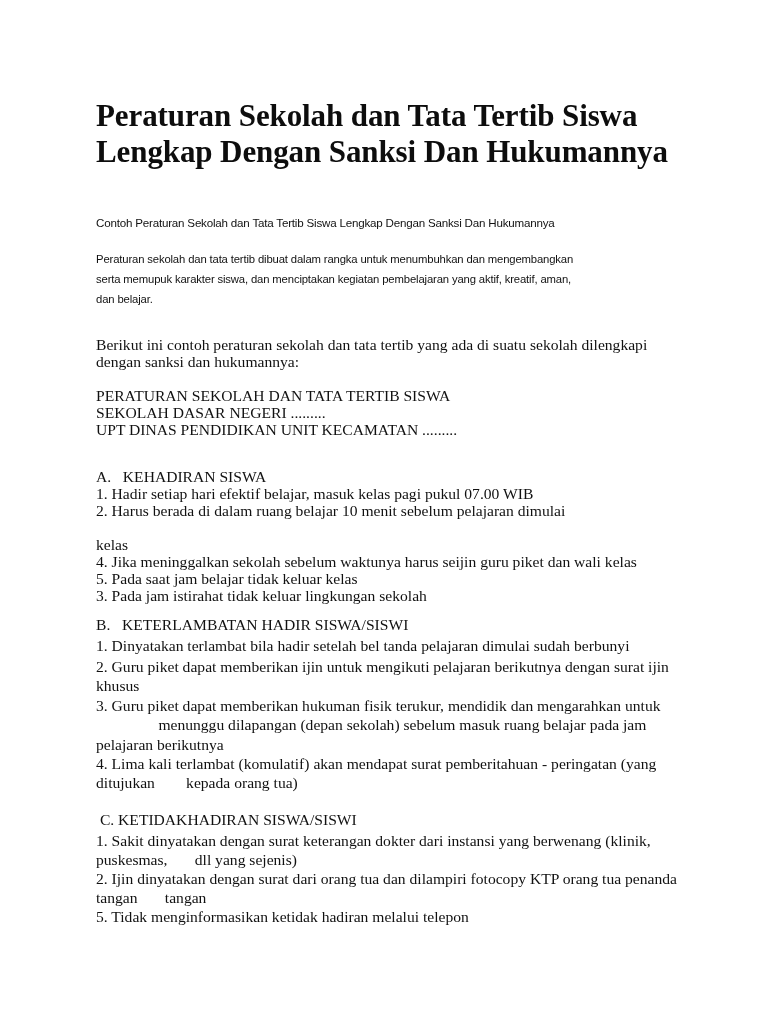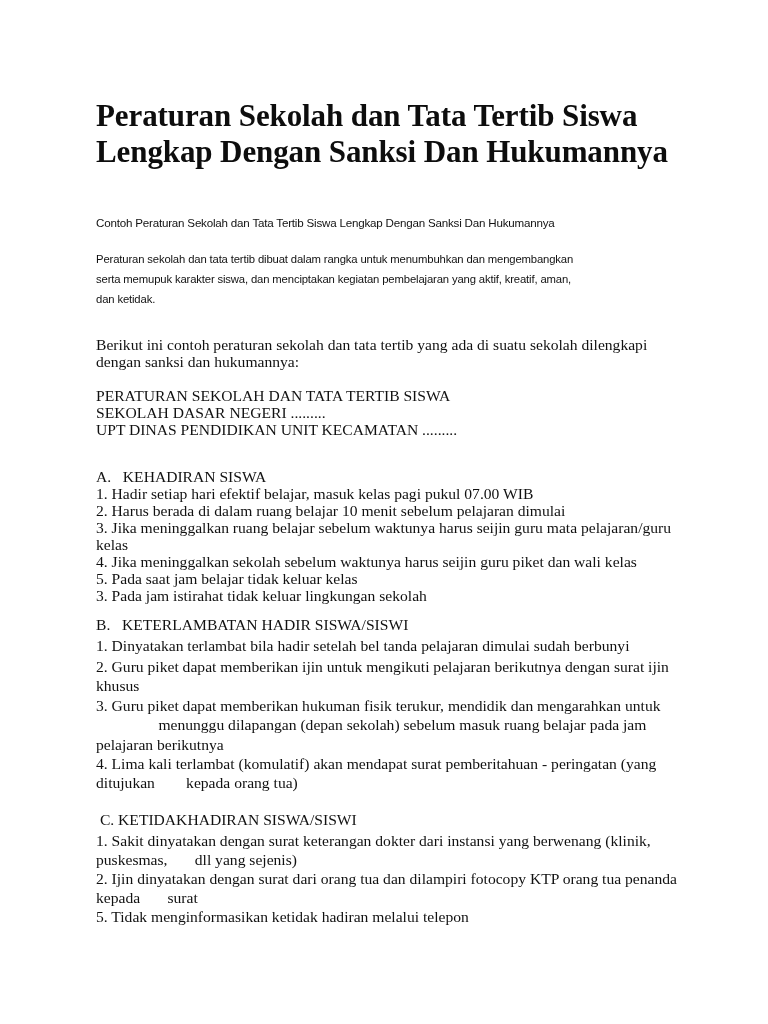--- a/index.html
+++ b/index.html
@@ -60,48 +60,47 @@
 
 <div class="page">
 
   <div class="ln title" style="top:86px">Peraturan Sekolah dan Tata Tertib Siswa</div>
   <div class="ln title" style="top:122px">Lengkap Dengan Sanksi Dan Hukumannya</div>
 
   <div class="ln sans sub" style="top:201px">Contoh Peraturan Sekolah dan Tata Tertib Siswa Lengkap Dengan Sanksi Dan Hukumannya</div>
 
   <div class="ln sans" style="top:237px">Peraturan sekolah dan tata tertib dibuat dalam rangka untuk menumbuhkan dan mengembangkan</div>
   <div class="ln sans" style="top:257px">serta memupuk karakter siswa, dan menciptakan kegiatan pembelajaran yang aktif, kreatif, aman,</div>
-  <div class="ln sans" style="top:277px">dan ketidak.</div>
+  <div class="ln sans" style="top:277px">dan belajar.</div>
 
   <div class="ln serif" style="top:341px">dengan sanksi dan hukumannya:</div>
   <div class="ln serif" style="top:324px">Berikut ini contoh peraturan sekolah dan tata tertib yang ada di suatu sekolah dilengkapi</div>
 
   <div class="ln serif" style="top:375px">PERATURAN SEKOLAH DAN TATA TERTIB SISWA</div>
   <div class="ln serif" style="top:392px">SEKOLAH DASAR NEGERI .........</div>
   <div class="ln serif" style="top:409px">UPT DINAS PENDIDIKAN UNIT KECAMATAN .........</div>
 
   <div class="ln serif" style="top:456px">A.   KEHADIRAN SISWA</div>
   <div class="ln serif" style="top:473px">1. Hadir setiap hari efektif belajar, masuk kelas pagi pukul 07.00 WIB</div>
   <div class="ln serif" style="top:490px">2. Harus berada di dalam ruang belajar 10 menit sebelum pelajaran dimulai</div>
-  <div class="ln serif" style="top:507px">3. Jika meninggalkan ruang belajar sebelum waktunya harus seijin guru mata pelajaran/guru</div>
   <div class="ln serif" style="top:524px">kelas</div>
   <div class="ln serif" style="top:541px">4. Jika meninggalkan sekolah sebelum waktunya harus seijin guru piket dan wali kelas</div>
   <div class="ln serif" style="top:558px">5. Pada saat jam belajar tidak keluar kelas</div>
   <div class="ln serif" style="top:575px">3. Pada jam istirahat tidak keluar lingkungan sekolah</div>
 
   <div class="ln serif" style="top:604px">B.   KETERLAMBATAN HADIR SISWA/SISWI</div>
   <div class="ln serif" style="top:625px">1. Dinyatakan terlambat bila hadir setelah bel tanda pelajaran dimulai sudah berbunyi</div>
   <div class="ln serif" style="top:646px">2. Guru piket dapat memberikan ijin untuk mengikuti pelajaran berikutnya dengan surat ijin</div>
   <div class="ln serif" style="top:665px">khusus</div>
   <div class="ln serif" style="top:685px">3. Guru piket dapat memberikan hukuman fisik terukur, mendidik dan mengarahkan untuk</div>
   <div class="ln serif" style="top:704px">                menunggu dilapangan (depan sekolah) sebelum masuk ruang belajar pada jam</div>
   <div class="ln serif" style="top:724px">pelajaran berikutnya</div>
   <div class="ln serif" style="top:743px">4. Lima kali terlambat (komulatif) akan mendapat surat pemberitahuan - peringatan (yang</div>
   <div class="ln serif" style="top:762px">ditujukan        kepada orang tua)</div>
 
   <div class="ln serif" style="top:799px"> C. KETIDAKHADIRAN SISWA/SISWI</div>
   <div class="ln serif" style="top:820px">1. Sakit dinyatakan dengan surat keterangan dokter dari instansi yang berwenang (klinik,</div>
   <div class="ln serif" style="top:839px">puskesmas,       dll yang sejenis)</div>
   <div class="ln serif" style="top:858px">2. Ijin dinyatakan dengan surat dari orang tua dan dilampiri fotocopy KTP orang tua penanda</div>
-  <div class="ln serif" style="top:877px">kepada       surat</div>
+  <div class="ln serif" style="top:877px">tangan       tangan</div>
   <div class="ln serif" style="top:896px">5. Tidak menginformasikan ketidak hadiran melalui telepon</div>
 
 </div>
 
 </body></html>

